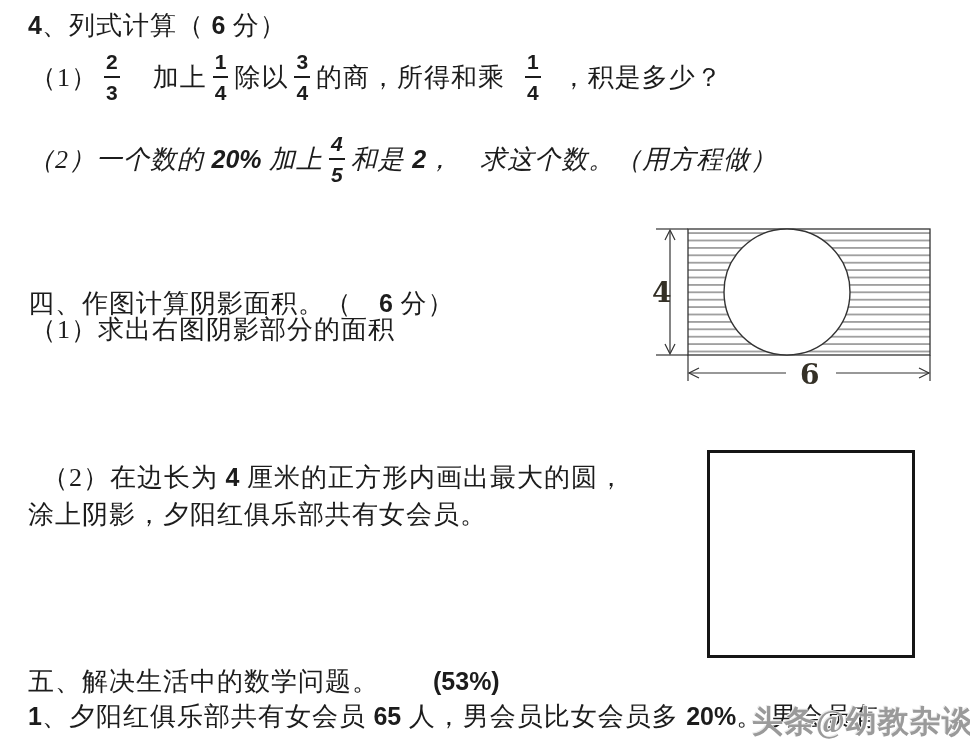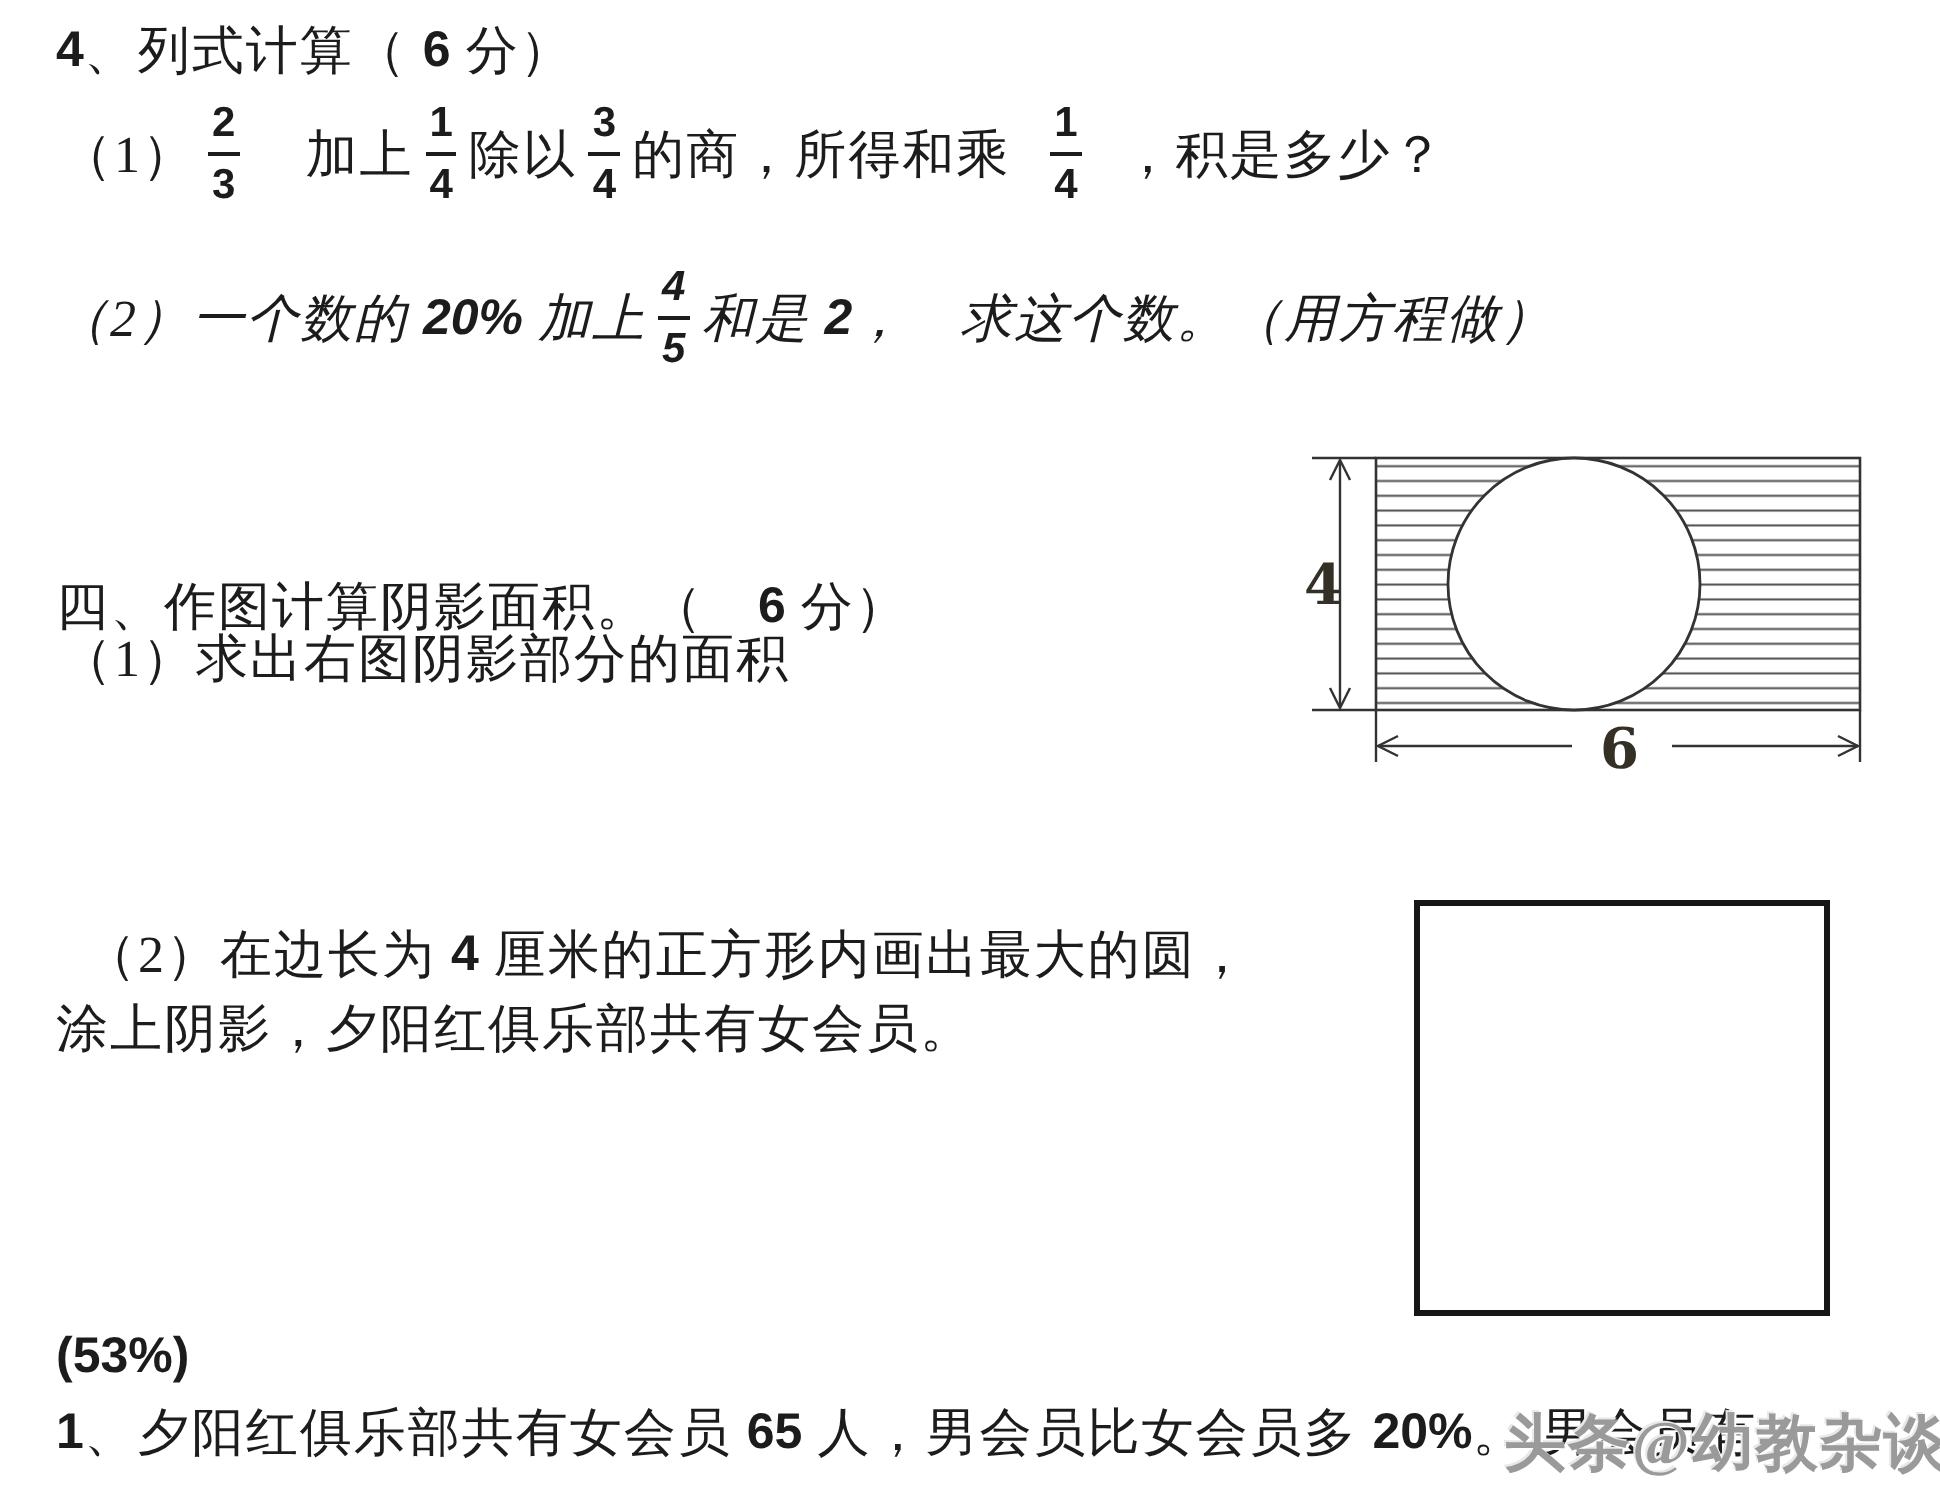--- a/index.html
+++ b/index.html
@@ -111,17 +111,17 @@
     <text x="152" y="162" font-size="28">6</text>
   </svg>
 </div>
 
 <div class="line" style="left:30px; top:460px;margin-left:12px;"><span class="t">（2）在边长为 </span><span class="n">4</span><span class="t"> 厘米的正方形内画出最大的圆，</span></div>
 
 <div class="line" style="left:28px; top:497px;"><span class="t">涂上阴影，夕阳红俱乐部共有女会员。</span></div>
 
 <div class="square"></div>
 
-<div class="line" style="left:28px; top:664px;"><span class="n">(53%)</span></div>
+<div class="line" style="left:28px; top:664px;"><span class="t">五、解决生活中的数学问题。　　</span><span class="n">(53%)</span></div>
 
 <div class="line" style="left:28px; top:699px;"><span class="n">1</span><span class="t">、夕阳红俱乐部共有女会员 </span><span class="n">65</span><span class="t"> 人，男会员比女会员多 </span><span class="n">20%</span><span class="t">。 男会员有</span></div>
 
 <div class="watermark">头条@幼教杂谈</div>
 
 </body></html>

